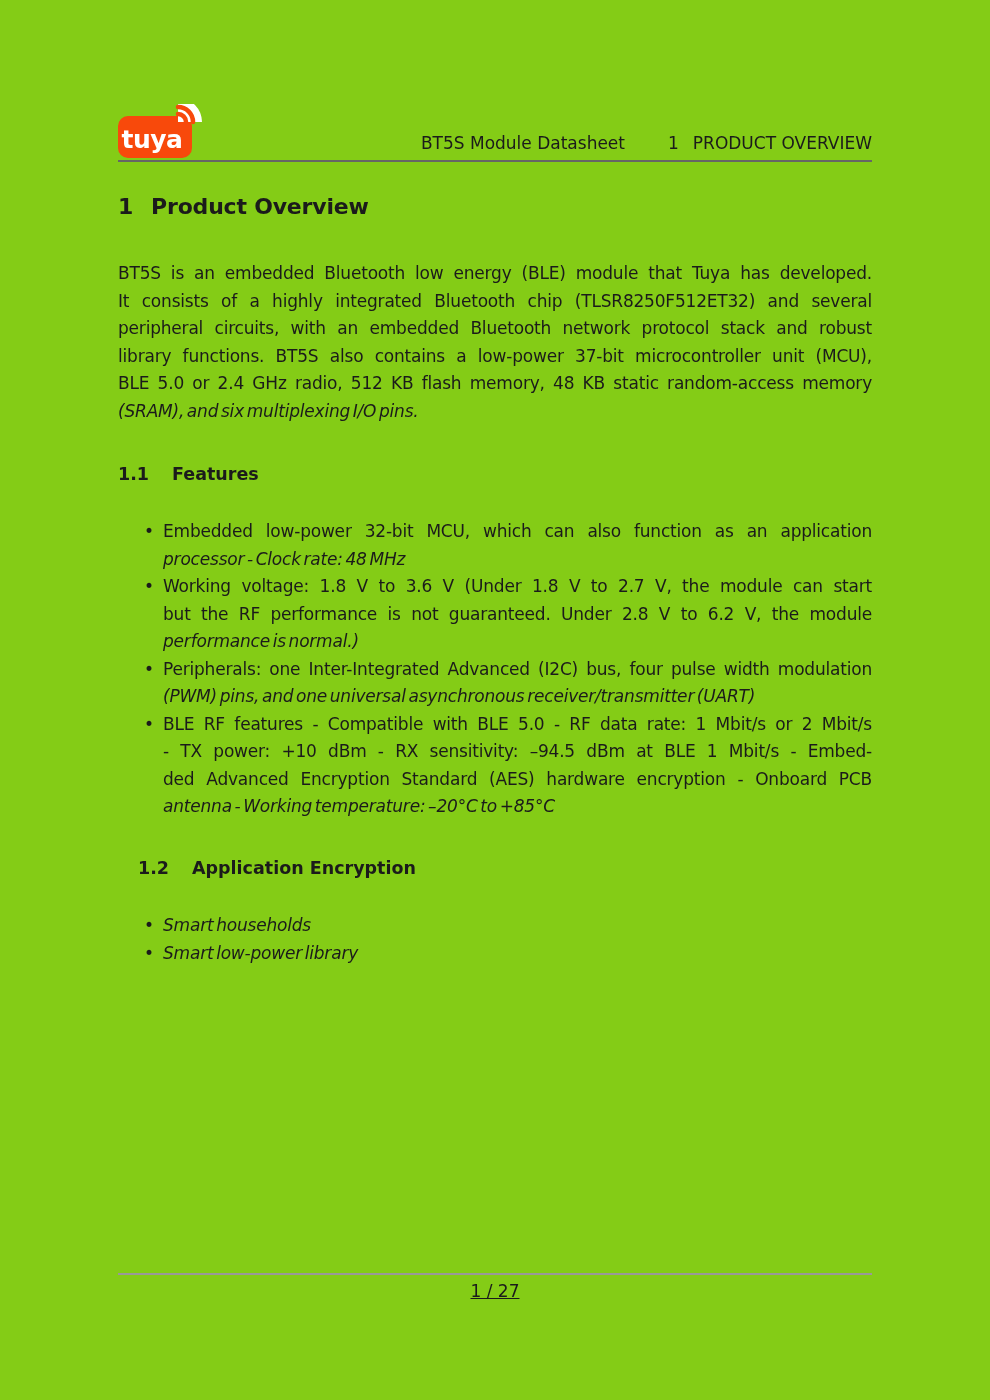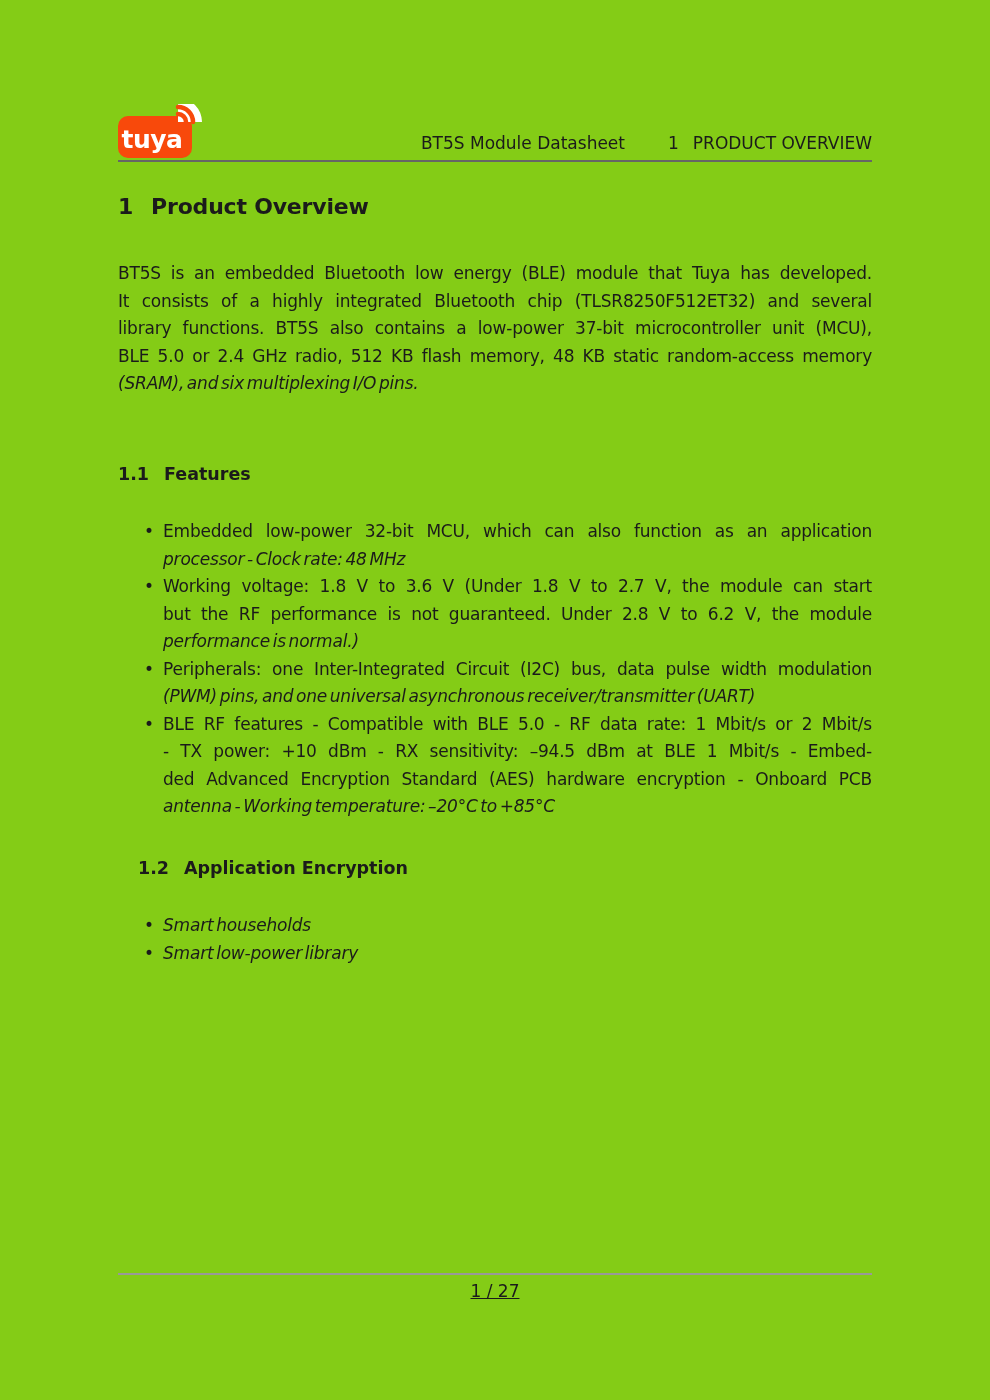--- a/index.html
+++ b/index.html
@@ -43,21 +43,21 @@
   .header-rule{left:118px;top:160px;width:754px;height:2px;background:var(--rule-header);}
 
   
   .h1{
     left:118px;top:194px;width:754px;
     display:flex;gap:18px;
     font-size:22px;font-weight:bold;letter-spacing:-0.2px;
   }
   .h2{
     left:118px;width:754px;
-    display:flex;gap:15px;
+    display:flex;gap:23px;
     font-size:17.5px;font-weight:bold;
   }
   .h2-features{top:464px;}
   .h2-applications{top:858px;margin-left:20px;}
 
   
   .bodytext{
     font-size:17px;
     line-height:27.5px;
     letter-spacing:-0.2px;
@@ -107,20 +107,21 @@
   <div class="abs header-rule"></div>
 
   <div class="abs h1">
     <span>1</span>
     <span>Product Overview</span>
   </div>
 
   <div class="abs intro bodytext">
       <div class="jline">BT5S is an embedded Bluetooth low energy (BLE) module that Tuya has developed.</div>
       <div class="jline">It consists of a highly integrated Bluetooth chip (TLSR8250F512ET32) and several</div>
+      <div class="jline">peripheral circuits, with an embedded Bluetooth network protocol stack and robust</div>
       <div class="jline">library functions. BT5S also contains a low-power 37-bit microcontroller unit (MCU),</div>
       <div class="jline">BLE 5.0 or 2.4 GHz radio, 512 KB flash memory, 48 KB static random-access memory</div>
       <div class="jline last">(SRAM), and six multiplexing I/O pins.</div>
     </div>
 
   <div class="abs h2 h2-features">
     <span>1.1</span>
     <span>Features</span>
   </div>
 
@@ -136,21 +137,21 @@
       <span class="marker">•</span>
       <div>
           <div class="jline">Working voltage: 1.8 V to 3.6 V (Under 1.8 V to 2.7 V, the module can start</div>
           <div class="jline">but the RF performance is not guaranteed. Under 2.8 V to 6.2 V, the module</div>
           <div class="jline last">performance is normal.)</div>
         </div>
     </div>
     <div class="bullet">
       <span class="marker">•</span>
       <div>
-          <div class="jline">Peripherals: one Inter-Integrated Circuit (I2C) bus, data pulse width modulation</div>
+          <div class="jline">Peripherals: one Inter-Integrated Advanced (I2C) bus, four pulse width modulation</div>
           <div class="jline last">(PWM) pins, and one universal asynchronous receiver/transmitter (UART)</div>
         </div>
     </div>
     <div class="bullet">
       <span class="marker">•</span>
       <div>
           <div class="jline">BLE RF features - Compatible with BLE 5.0 - RF data rate: 1 Mbit/s or 2 Mbit/s</div>
           <div class="jline">- TX power: +10 dBm - RX sensitivity: –94.5 dBm at BLE 1 Mbit/s - Embed-</div>
           <div class="jline">ded Advanced Encryption Standard (AES) hardware encryption - Onboard PCB</div>
           <div class="jline last">antenna - Working temperature: –20°C to +85°C</div>

